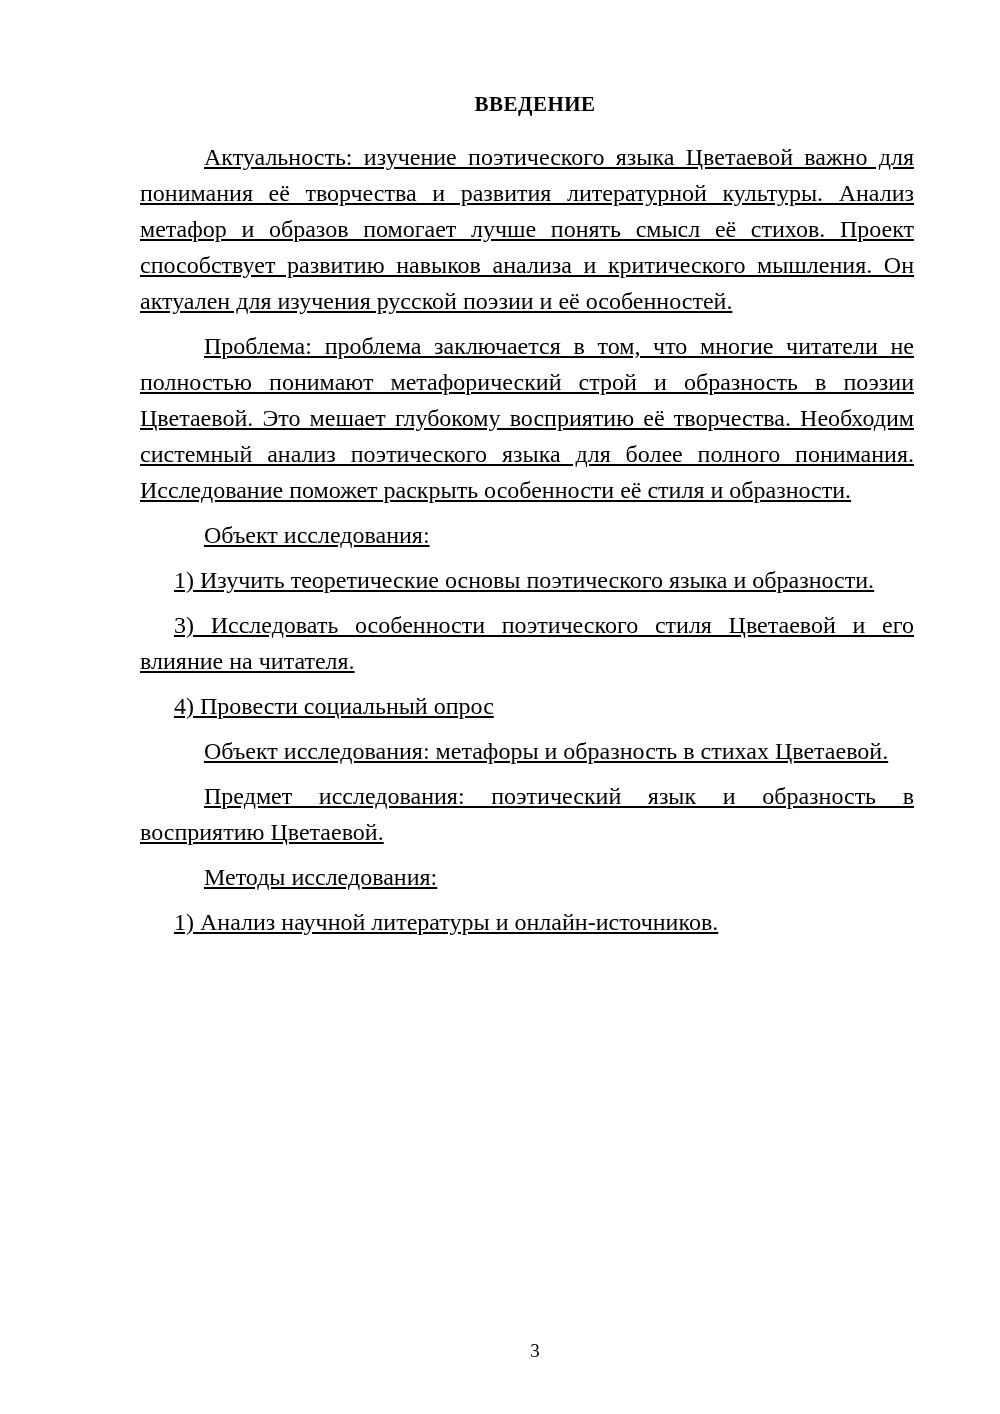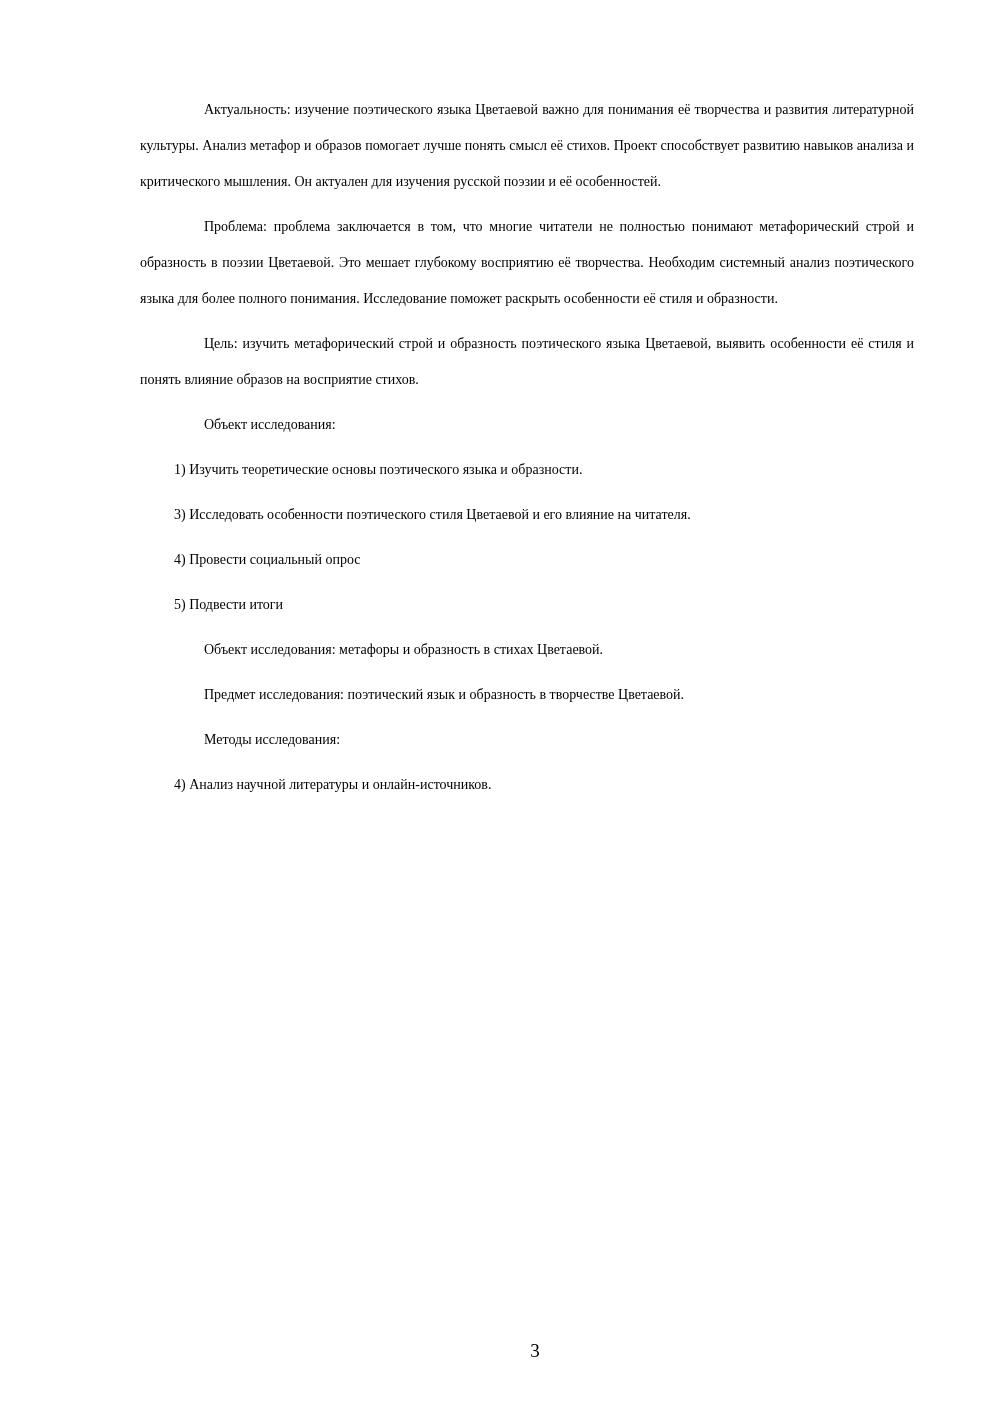--- a/index.html
+++ b/index.html
@@ -27,24 +27,25 @@
     padding: 92px 70px 0 140px;
   }
   .doc-title {
     font-size: 21px;
     font-weight: bold;
     text-align: center;
     margin: 0 0 22px 0;
     letter-spacing: 0.5px;
   }
   .para {
-    font-size: 14px;
+    font-size: 24px;
     line-height: 36px;
     margin: 0 16px 9px 0;
     text-align: justify;
+    text-decoration: underline;
   }
   .para.normal {
     text-indent: 64px;
   }
   .para.list {
     text-indent: 34px;
   }
   .page-number {
     position: absolute;
     bottom: 52px;
@@ -52,29 +53,28 @@
     width: 790px;
     text-align: center;
     font-size: 19px;
   }
 </style>
 </head>
 <body>
 
 <div class="page">
   <div class="content">
+    <h1 class="doc-title">ВВЕДЕНИЕ</h1>
     <div>
         <p class="para normal">Актуальность: изучение поэтического языка Цветаевой важно для понимания её творчества и развития литературной культуры. Анализ метафор и образов помогает лучше понять смысл её стихов. Проект способствует развитию навыков анализа и критического мышления. Он актуален для изучения русской поэзии и её особенностей.</p>
         <p class="para normal">Проблема: проблема заключается в том, что многие читатели не полностью понимают метафорический строй и образность в поэзии Цветаевой. Это мешает глубокому восприятию её творчества. Необходим системный анализ поэтического языка для более полного понимания. Исследование поможет раскрыть особенности её стиля и образности.</p>
-        <p class="para normal">Цель: изучить метафорический строй и образность поэтического языка Цветаевой, выявить особенности её стиля и понять влияние образов на восприятие стихов.</p>
         <p class="para normal">Объект исследования:</p>
         <p class="para list">1) Изучить теоретические основы поэтического языка и образности.</p>
         <p class="para list">3) Исследовать особенности поэтического стиля Цветаевой и его влияние на читателя.</p>
         <p class="para list">4) Провести социальный опрос</p>
-        <p class="para list">5) Подвести итоги</p>
         <p class="para normal">Объект исследования: метафоры и образность в стихах Цветаевой.</p>
-        <p class="para normal">Предмет исследования: поэтический язык и образность в творчестве Цветаевой.</p>
+        <p class="para normal">Предмет исследования: поэтический язык и образность в восприятию Цветаевой.</p>
         <p class="para normal">Методы исследования:</p>
-        <p class="para list">4) Анализ научной литературы и онлайн-источников.</p>
+        <p class="para list">1) Анализ научной литературы и онлайн-источников.</p>
       </div>
   </div>
   <div class="page-number">3</div>
 </div>
 
 </body></html>

